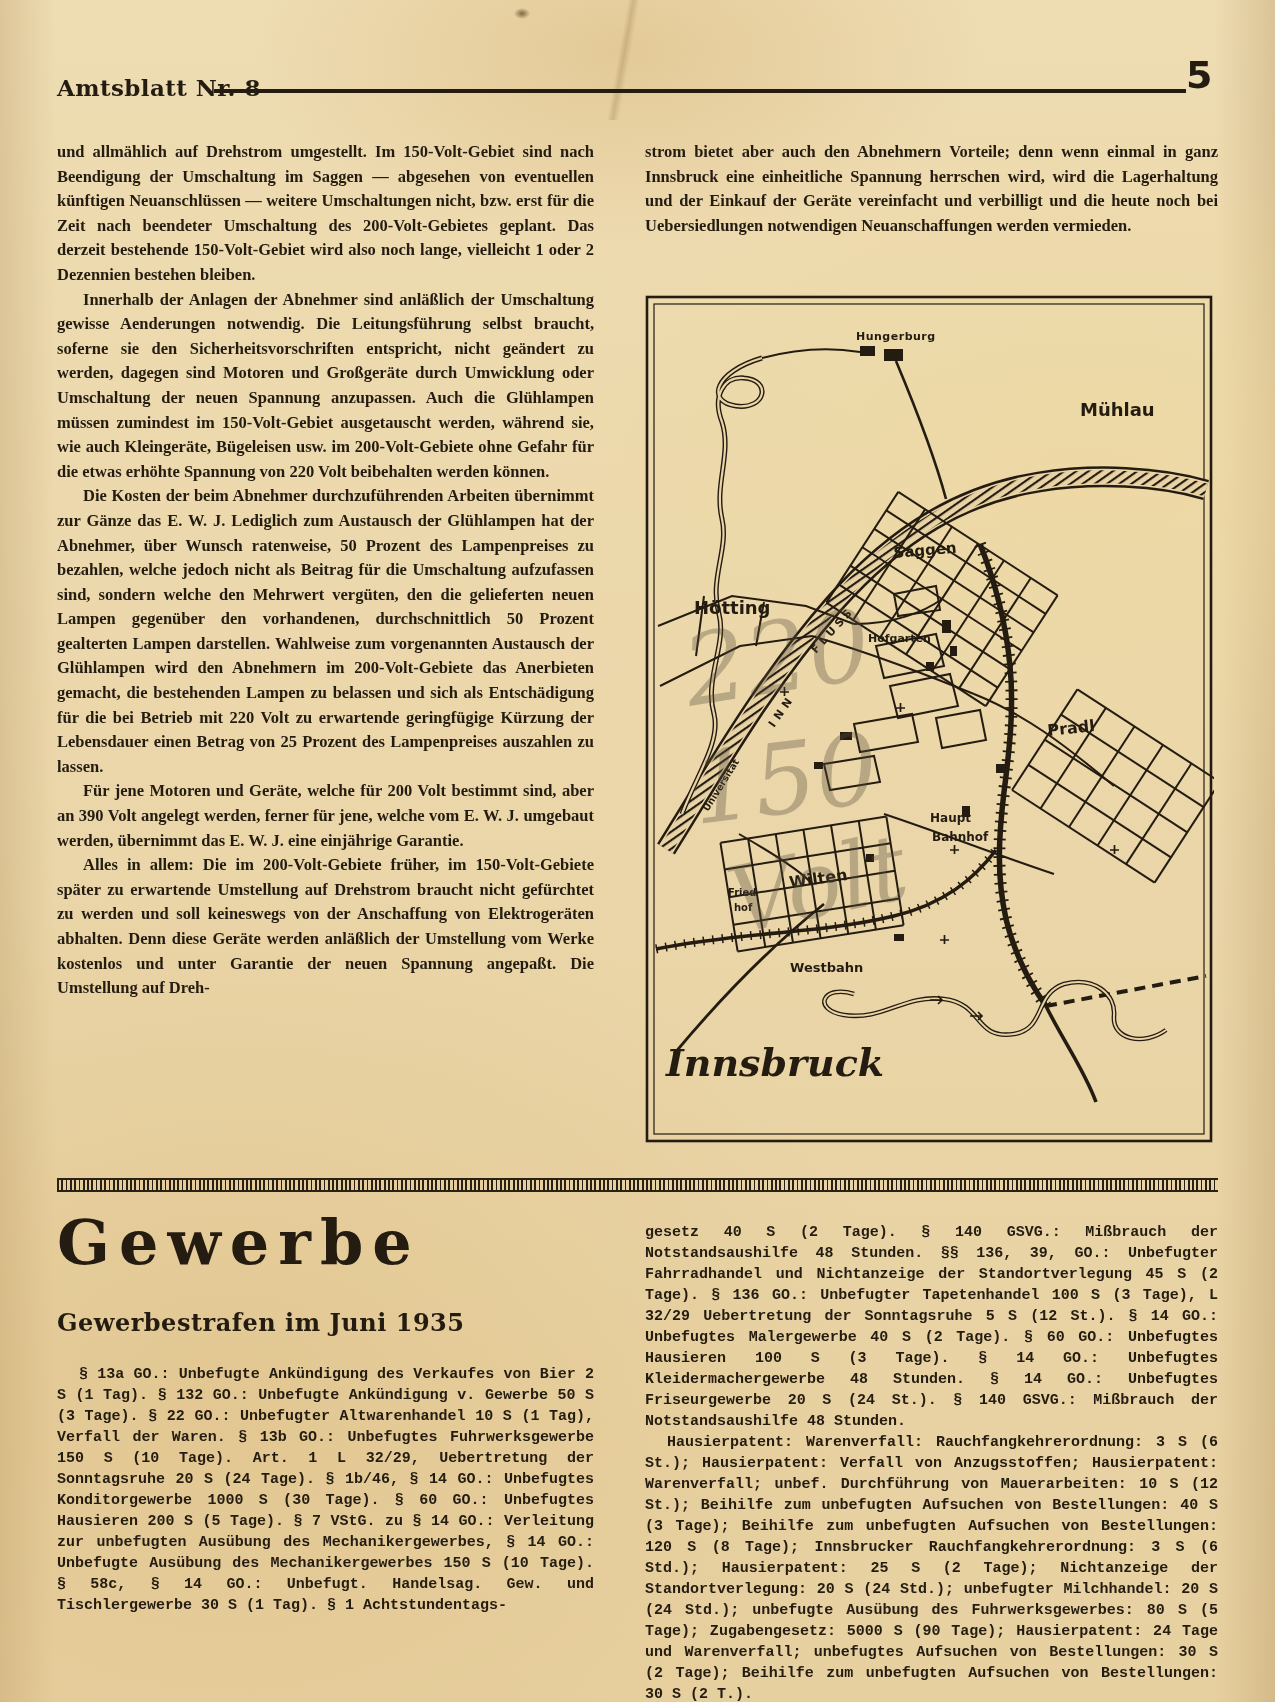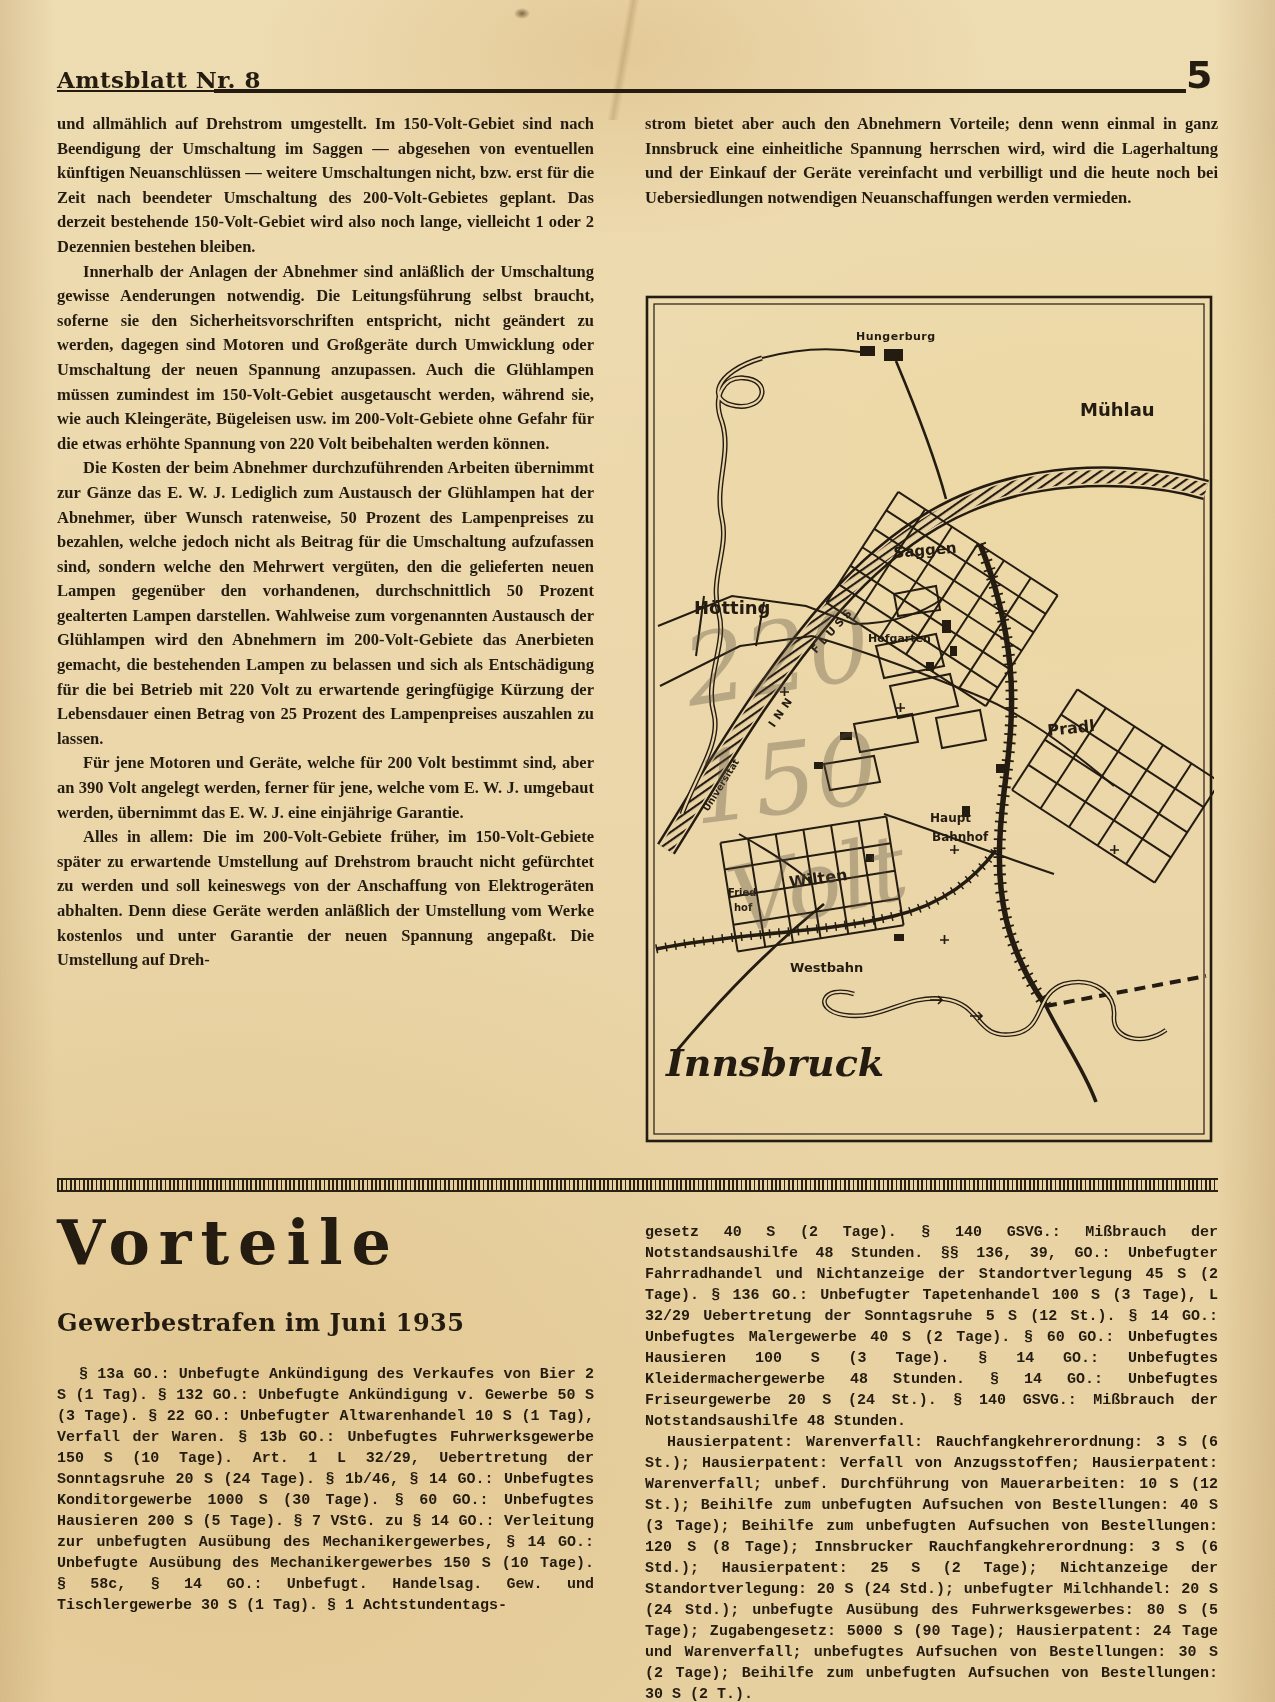--- a/index.html
+++ b/index.html
@@ -12,26 +12,26 @@
       radial-gradient(ellipse 520px 280px at 620px 50px, rgba(203,158,90,.30), transparent 70%),
       radial-gradient(ellipse 760px 520px at 85% 28%, rgba(238,217,158,.55), transparent 72%),
       radial-gradient(ellipse 900px 700px at 18% 82%, rgba(213,176,110,.33), transparent 75%),
       linear-gradient(90deg, rgba(150,110,55,.20), rgba(150,110,55,0) 55px, rgba(150,110,55,0) 1215px, rgba(150,110,55,.22)),
       linear-gradient(#eedcb2,#e7d0a0);
   }
   .crease{position:absolute;left:588px;top:0;width:70px;height:120px;pointer-events:none;
     background:linear-gradient(100deg, transparent 44%, rgba(120,90,40,.22) 50%, transparent 57%);}
   .stain{position:absolute;left:514px;top:8px;width:16px;height:11px;border-radius:50%;
     background:radial-gradient(rgba(70,48,18,.65), transparent 72%);}
-  .masthead-title{position:absolute;left:57px;top:66px;font-size:23px;font-weight:bold;letter-spacing:.4px;
-    font-family:"DejaVu Serif",serif;text-decoration:underline;}
+  .masthead-title{position:absolute;left:57px;top:74px;font-size:23px;font-weight:bold;letter-spacing:.4px;
+    font-family:"DejaVu Serif",serif;}
   .masthead-rule{position:absolute;left:214px;top:89px;width:972px;height:4px;background:#241c11;}
   .masthead-page{position:absolute;left:1186px;top:53px;font-size:38px;font-weight:bold;
     font-family:"DejaVu Sans",sans-serif;}
-  .coltext{font-weight:bold;text-align:justify;font-size:16.5px;line-height:24.6px;}
+  .coltext{font-weight:bold;text-align:justify;font-size:16.5px;line-height:24.6px;margin-top:28px;}
   .coltext p{margin:0;text-indent:26px;}
   .coltext p.noindent{text-indent:0;}
   .top-left{position:absolute;left:57px;top:112px;width:537px;height:1045px;overflow:hidden;}
   .top-right{position:absolute;left:645px;top:112px;width:573px;}
   .map-wrap{position:absolute;left:644px;top:294px;width:570px;height:850px;}
   .section-divider{position:absolute;left:57px;top:1178px;width:1161px;height:10px;
     border-top:2px solid #2a2115;border-bottom:2px solid #2a2115;
     background:repeating-linear-gradient(90deg,#2a2115 0 1.7px, rgba(42,33,21,0) 1.7px 4.3px);}
   .gewerbe-heading{position:absolute;left:57px;top:1206px;font-size:62px;font-weight:bold;letter-spacing:9px;
     font-family:"DejaVu Serif",serif;}
@@ -225,21 +225,21 @@
       <g>
         <text class="scrawl" font-size="98" transform="translate(46,412) rotate(-9)">220</text>
         <text class="scrawl" font-size="98" transform="translate(52,530) rotate(-7)">150</text>
         <text class="scrawl" font-size="92" transform="translate(92,640) rotate(-12)">Volt</text>
       </g>
     </svg>
   </div>
 
   <div class="section-divider"></div>
 
-  <div class="gewerbe-heading">Vorteile</div>
+  <div class="gewerbe-heading">Gewerbe</div>
   <div class="gewerbe-sub">Gewerbestrafen im Juni 1935</div>
 
   <div class="bottom-left smalltext">
     <p class="indent gap-top">§ 13a GO.: Unbefugte Ankündigung des Verkaufes von Bier 2 S (1 Tag). § 132 GO.: Unbefugte Ankündigung v. Gewerbe 50 S (3 Tage). § 22 GO.: Unbefugter Altwarenhandel 10 S (1 Tag), Verfall der Waren. § 13b GO.: Unbefugtes Fuhrwerksgewerbe 150 S (10 Tage). Art. 1 L 32/29, Uebertretung der Sonntagsruhe 20 S (24 Tage). § 1b/46, § 14 GO.: Unbefugtes Konditorgewerbe 1000 S (30 Tage). § 60 GO.: Unbefugtes Hausieren 200 S (5 Tage). § 7 VStG. zu § 14 GO.: Verleitung zur unbefugten Ausübung des Mechanikergewerbes, § 14 GO.: Unbefugte Ausübung des Mechanikergewerbes 150 S (10 Tage). § 58c, § 14 GO.: Unbefugt. Handelsag. Gew. und Tischlergewerbe 30 S (1 Tag). § 1 Achtstundentags-</p>
   </div>
 
   <div class="bottom-right smalltext">
     <p>gesetz 40 S (2 Tage). § 140 GSVG.: Mißbrauch der Notstandsaushilfe 48 Stunden. §§ 136, 39, GO.: Unbefugter Fahrradhandel und Nichtanzeige der Standortverlegung 45 S (2 Tage). § 136 GO.: Unbefugter Tapetenhandel 100 S (3 Tage), L 32/29 Uebertretung der Sonntagsruhe 5 S (12 St.). § 14 GO.: Unbefugtes Malergewerbe 40 S (2 Tage). § 60 GO.: Unbefugtes Hausieren 100 S (3 Tage). § 14 GO.: Unbefugtes Kleidermachergewerbe 48 Stunden. § 14 GO.: Unbefugtes Friseurgewerbe 20 S (24 St.). § 140 GSVG.: Mißbrauch der Notstandsaushilfe 48 Stunden.</p>
     <p class="indent gap-top">Hausierpatent: Warenverfall: Rauchfangkehrerordnung: 3 S (6 St.); Hausierpatent: Verfall von Anzugsstoffen; Hausierpatent: Warenverfall; unbef. Durchführung von Mauerarbeiten: 10 S (12 St.); Beihilfe zum unbefugten Aufsuchen von Bestellungen: 40 S (3 Tage); Beihilfe zum unbefugten Aufsuchen von Bestellungen: 120 S (8 Tage); Innsbrucker Rauchfangkehrerordnung: 3 S (6 Std.); Hausierpatent: 25 S (2 Tage); Nichtanzeige der Standortverlegung: 20 S (24 Std.); unbefugter Milchhandel: 20 S (24 Std.); unbefugte Ausübung des Fuhrwerksgewerbes: 80 S (5 Tage); Zugabengesetz: 5000 S (90 Tage); Hausierpatent: 24 Tage und Warenverfall; unbefugtes Aufsuchen von Bestellungen: 30 S (2 Tage); Beihilfe zum unbefugten Aufsuchen von Bestellungen: 30 S (2 T.).</p>
   </div>

